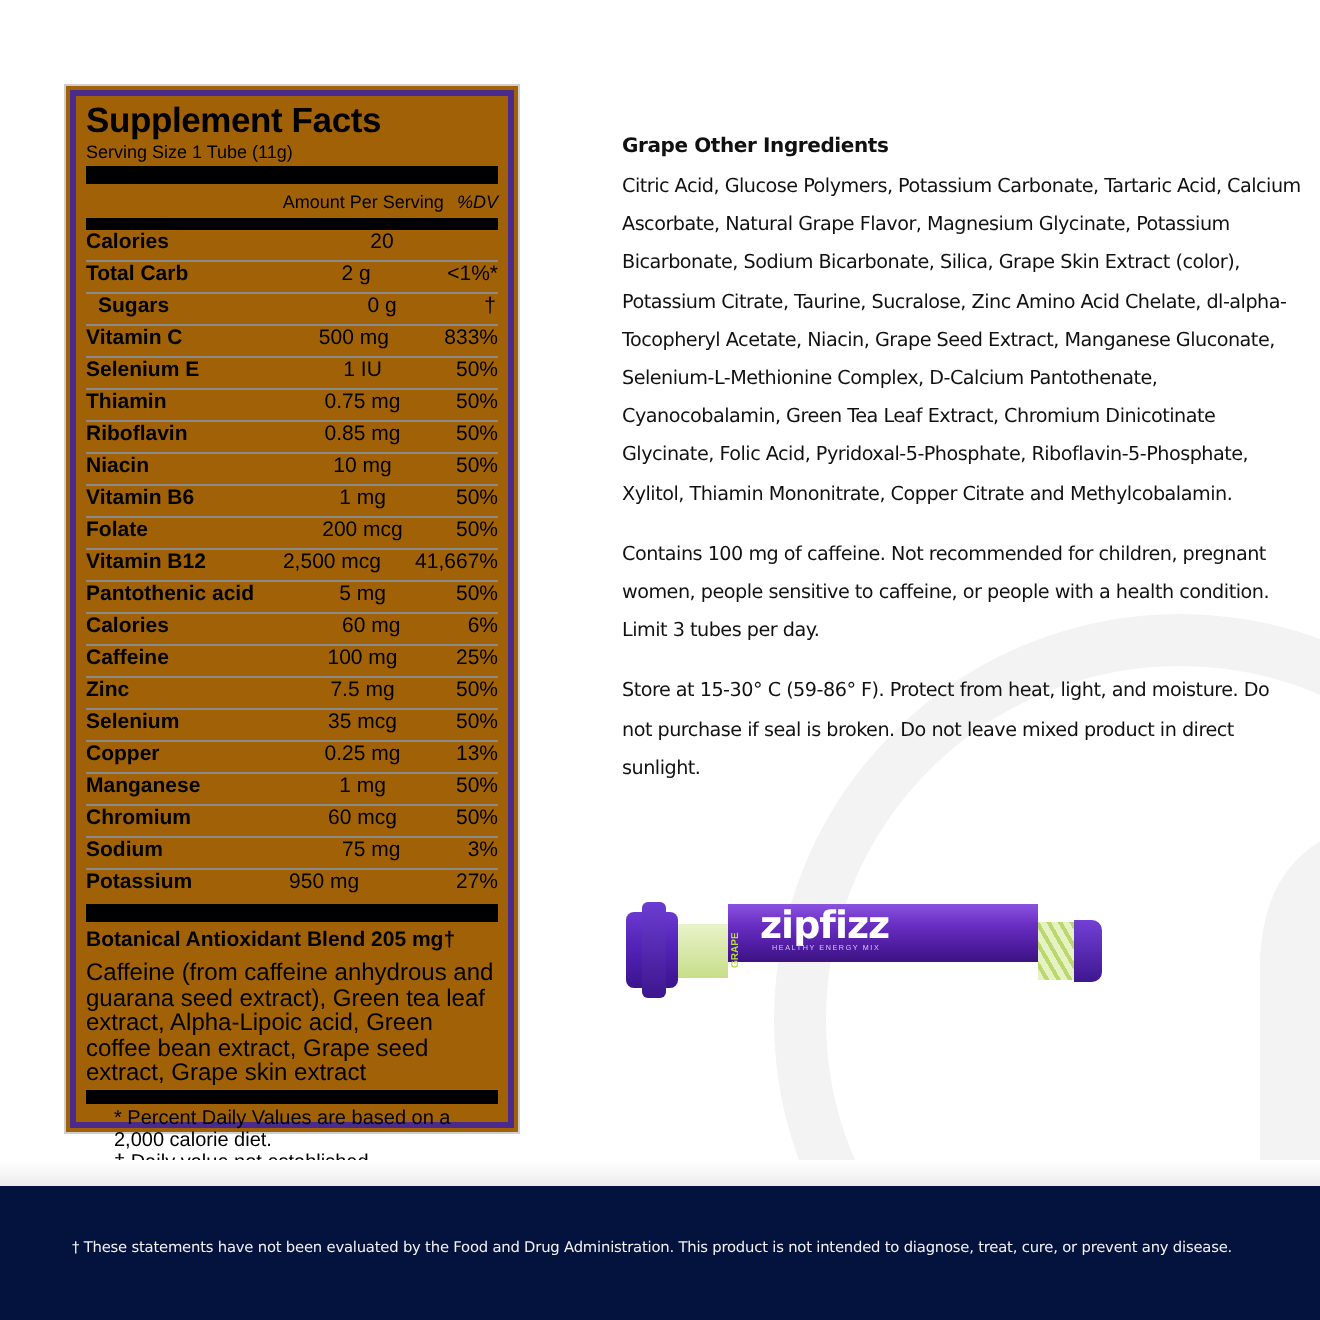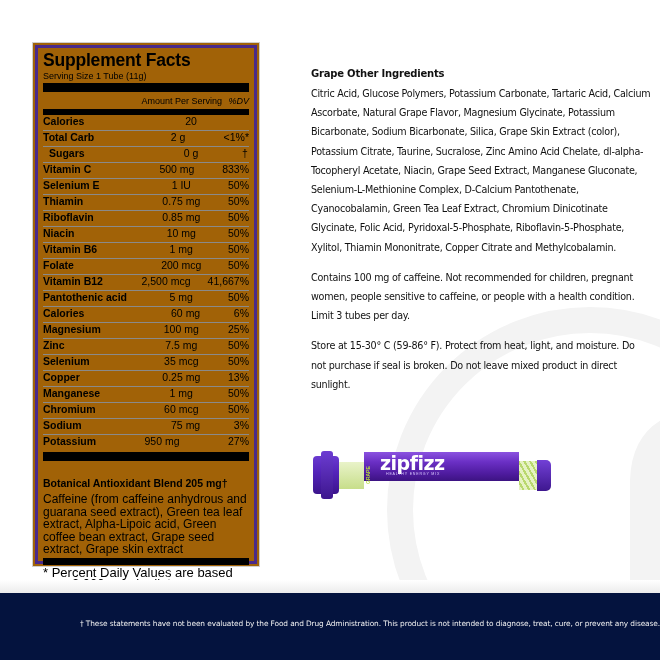--- a/index.html
+++ b/index.html
@@ -21,25 +21,25 @@
   .sf-colhead .c1 { width: 98px; }
   .sf-colhead .c2 { width: 100px; text-align: center; }
   .sf-colhead .c3 { flex: 1; text-align: left; font-style: italic; }
   .sf-row { display: flex; height: 16px; align-items: flex-start; border-bottom: 1.3px solid #8a8a8a; font-size: 10.5px; }
   .sf-row:last-child { border-bottom: none; gap: 46px; }
   .sf-row .name { width: 98px; font-weight: bold; white-space: nowrap; }
   .sf-row .name.indent { padding-left: 6px; }
   .sf-row .amt { width: 100px; text-align: center; white-space: nowrap; }
   .sf-row .dv { flex: 1; text-align: center; white-space: nowrap; }
   .bar-sep { height: 9px; background: #000; margin-top: 1px; }
-  .blend-head { display: flex; font-size: 10.5px; font-weight: bold; margin-top: 16px; line-height: 12px; }
+  .blend-head { display: flex; font-size: 10.5px; font-weight: bold; margin-top: 3px; line-height: 12px; }
   .blend-head .dag { padding-right: 20px; }
   .blend-text { font-size: 12px; line-height: 12.5px; margin-top: 4px; }
   .bar-sep2 { height: 7px; background: #000; margin-top: 2px; }
-  .footnote { font-size: 13px; line-height: 11px; margin-top: 2px; }
+  .footnote { font-size: 10px; line-height: 11px; margin-top: 2px; margin-left: 14px; }
 
   
   .right { position: absolute; left: 311px; top: 64px; width: 340px; font-family: "DejaVu Sans", sans-serif; font-size: 9.6px; line-height: 19.2px; color: #111; letter-spacing: -0.25px; }
   .right h3 { font-size: 10px; font-weight: bold; line-height: 20px; margin-bottom: 0; letter-spacing: -0.2px; }
   .right p { margin: 0; }
   .right p.gap { margin-top: 11px; }
 
   
   .tube { position: absolute; left: 313px; top: 452px; width: 238px; height: 46px; }
   .tube .cap-left { position: absolute; left: 0; top: 4px; width: 26px; height: 38px; background: linear-gradient(180deg,#6a3ad0 0%,#5323b8 45%,#3b148c 100%); border-radius: 4px; }
@@ -48,21 +48,21 @@
   .tube .body { position: absolute; left: 51px; top: 0; width: 155px; height: 29px; background: linear-gradient(180deg,#8b52e0 0%,#6a2fc4 35%,#4e1b9e 75%,#3c1382 100%); }
   .tube .brand { position: absolute; left: 16px; top: 1px; font-family: "DejaVu Sans", sans-serif; font-weight: bold; font-size: 19px; color: #fff; letter-spacing: -0.5px; line-height: 20px; }
   .tube .tagline { position: absolute; left: 22px; top: 20px; font-size: 3.6px; color: #d9c9ff; letter-spacing: 0.8px; }
   .tube .flavor { position: absolute; left: 56px; top: 11px; width: 14px; height: 25px; color: #b8e03a; font-size: 5px; font-weight: bold; writing-mode: vertical-rl; transform: rotate(180deg); text-align: center; }
   .tube .end-band { position: absolute; left: 206px; top: 9px; width: 20px; height: 29px; background: repeating-linear-gradient(60deg,#e6f2c3 0 3px,#b9d86e 3px 5px); }
   .tube .cap-right { position: absolute; left: 224px; top: 8px; width: 14px; height: 31px; background: linear-gradient(180deg,#7240d6,#3e178f); border-radius: 0 5px 5px 0; }
 
   
   .footer-shadow { position: absolute; left: 0; top: 580px; width: 660px; height: 13px; background: linear-gradient(180deg,#ffffff,#ececec); }
   .footer { position: absolute; left: 0; top: 593px; width: 660px; height: 67px; background: #04133e; }
-  .footer-text { position: absolute; left: 0; width: 660px; top: 26px; text-align: right; font-family: "DejaVu Sans", sans-serif; font-size: 7.4px; color: #f2f2f2; letter-spacing: -0.1px; }
+  .footer-text { position: absolute; left: 0; width: 660px; top: 26px; text-align: left; font-family: "DejaVu Sans", sans-serif; font-size: 7.4px; color: #f2f2f2; letter-spacing: -0.1px; padding-left: 36px; }
 </style>
 </head>
 <body>
 
 <div class="watermark">
   <svg width="420" height="420" viewBox="0 0 420 420">
     <circle cx="210" cy="210" r="190" fill="none" stroke="#f3f3f3" stroke-width="26"></circle>
     <path d="M250 390 L250 180 Q252 120 310 110 L330 110 L330 160 L310 160 Q295 162 295 185 L295 200 L330 200 L330 245 L295 245 L295 390 Z" fill="#f3f3f3"></path>
   </svg>
 </div>
@@ -138,21 +138,21 @@
           <span class="name">Pantothenic acid</span>
           <span class="amt">5 mg</span>
           <span class="dv">50%</span>
         </div>
         <div class="sf-row">
           <span class="name">Calories</span>
           <span class="amt">60 mg</span>
           <span class="dv">6%</span>
         </div>
         <div class="sf-row">
-          <span class="name">Magnesium</span>
+          <span class="name">Caffeine</span>
           <span class="amt">100 mg</span>
           <span class="dv">25%</span>
         </div>
         <div class="sf-row">
           <span class="name">Zinc</span>
           <span class="amt">7.5 mg</span>
           <span class="dv">50%</span>
         </div>
         <div class="sf-row">
           <span class="name">Selenium</span>

